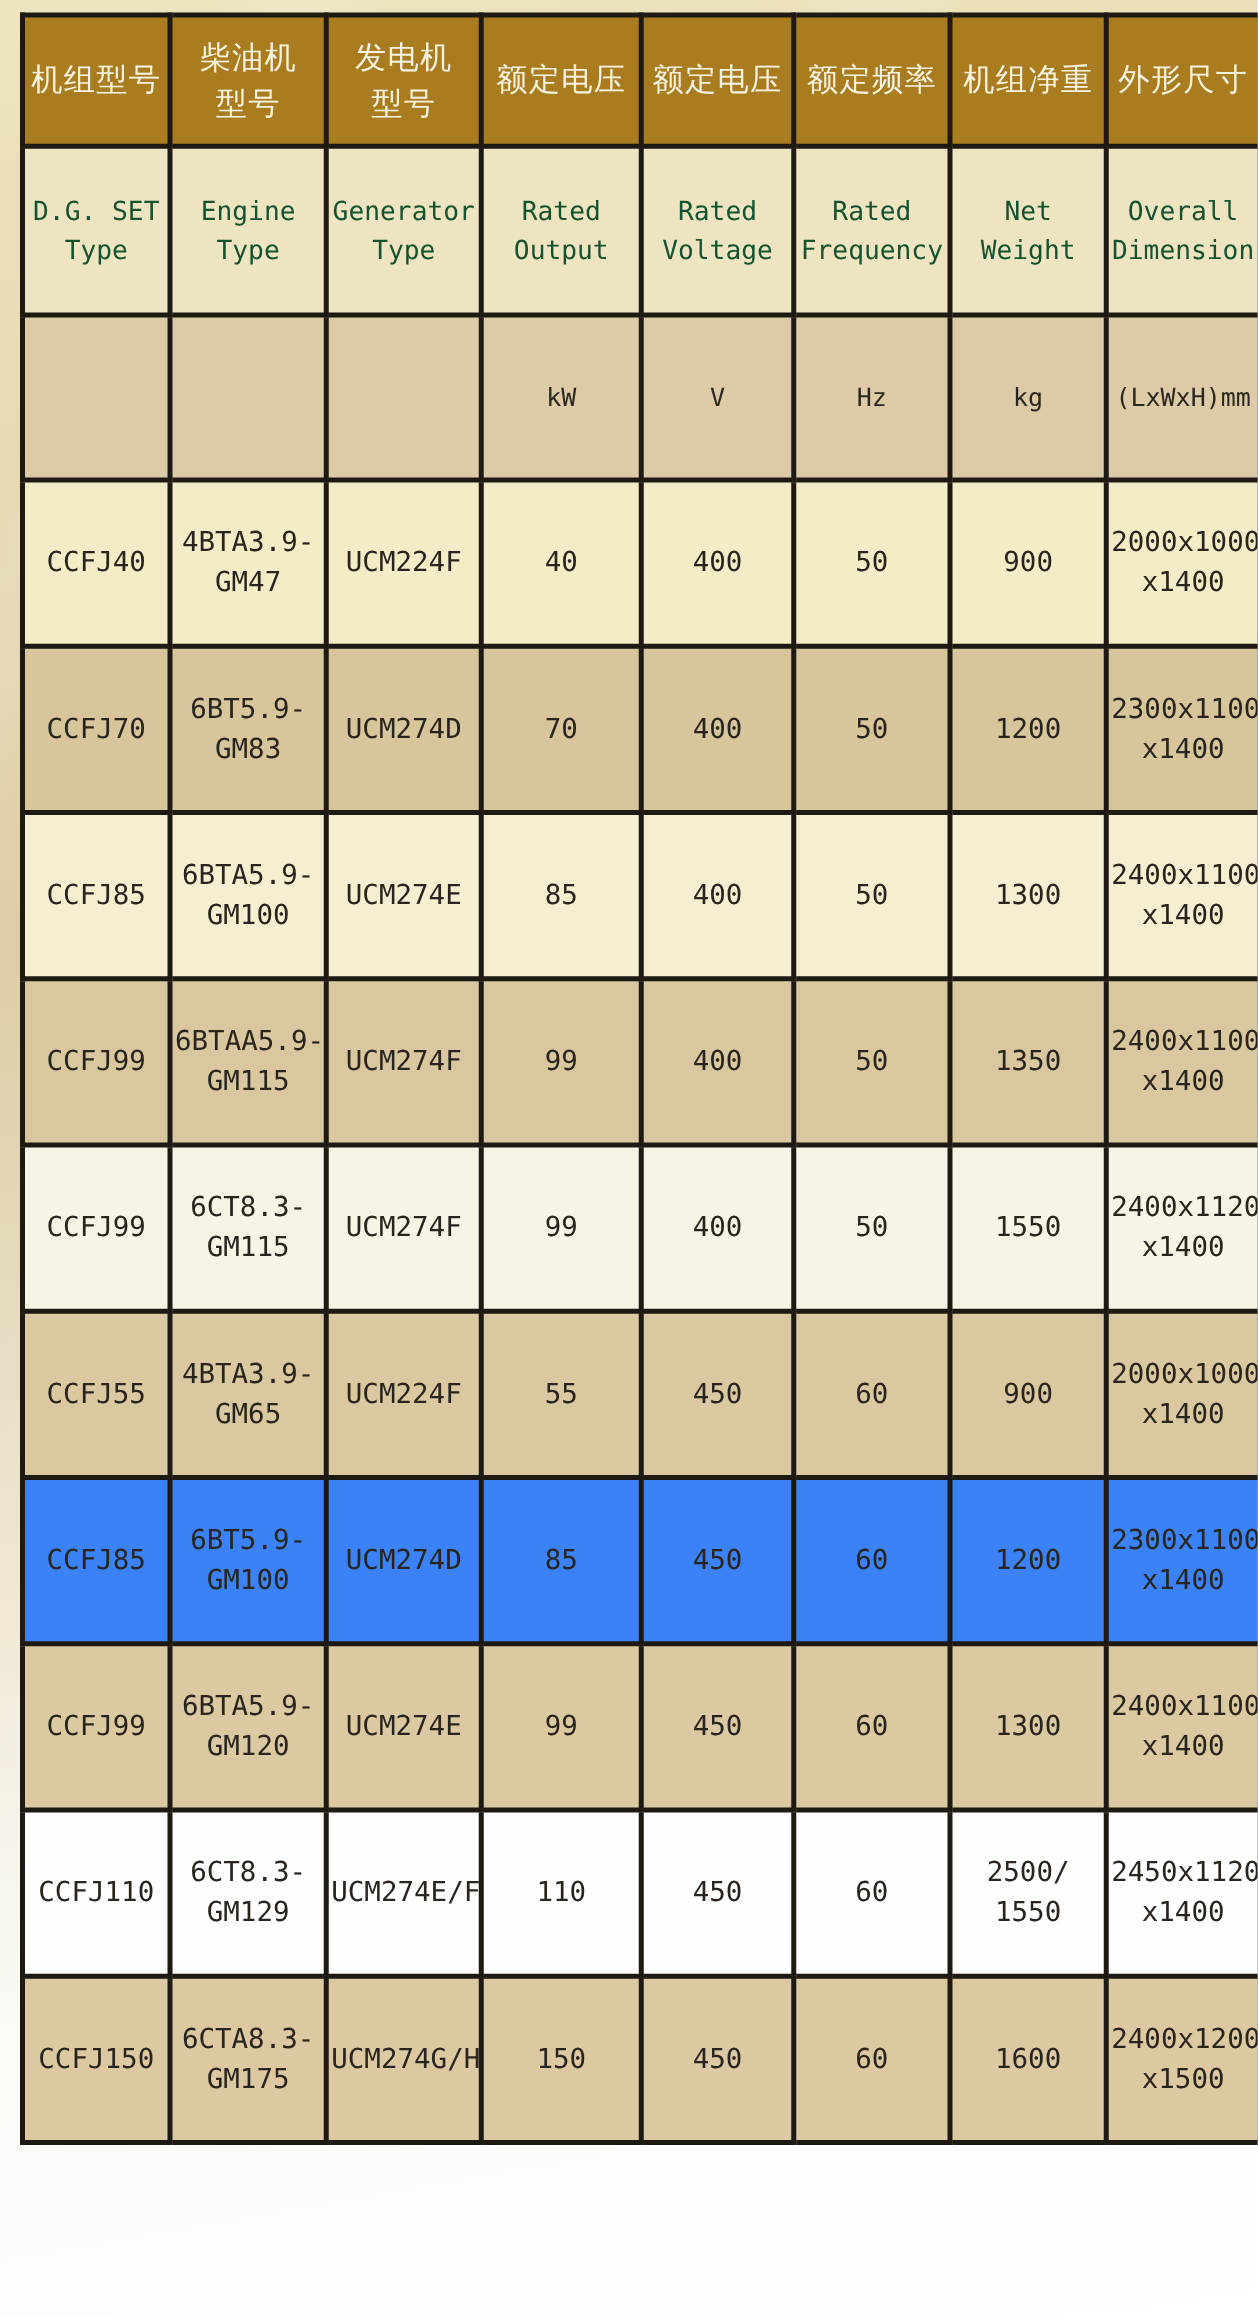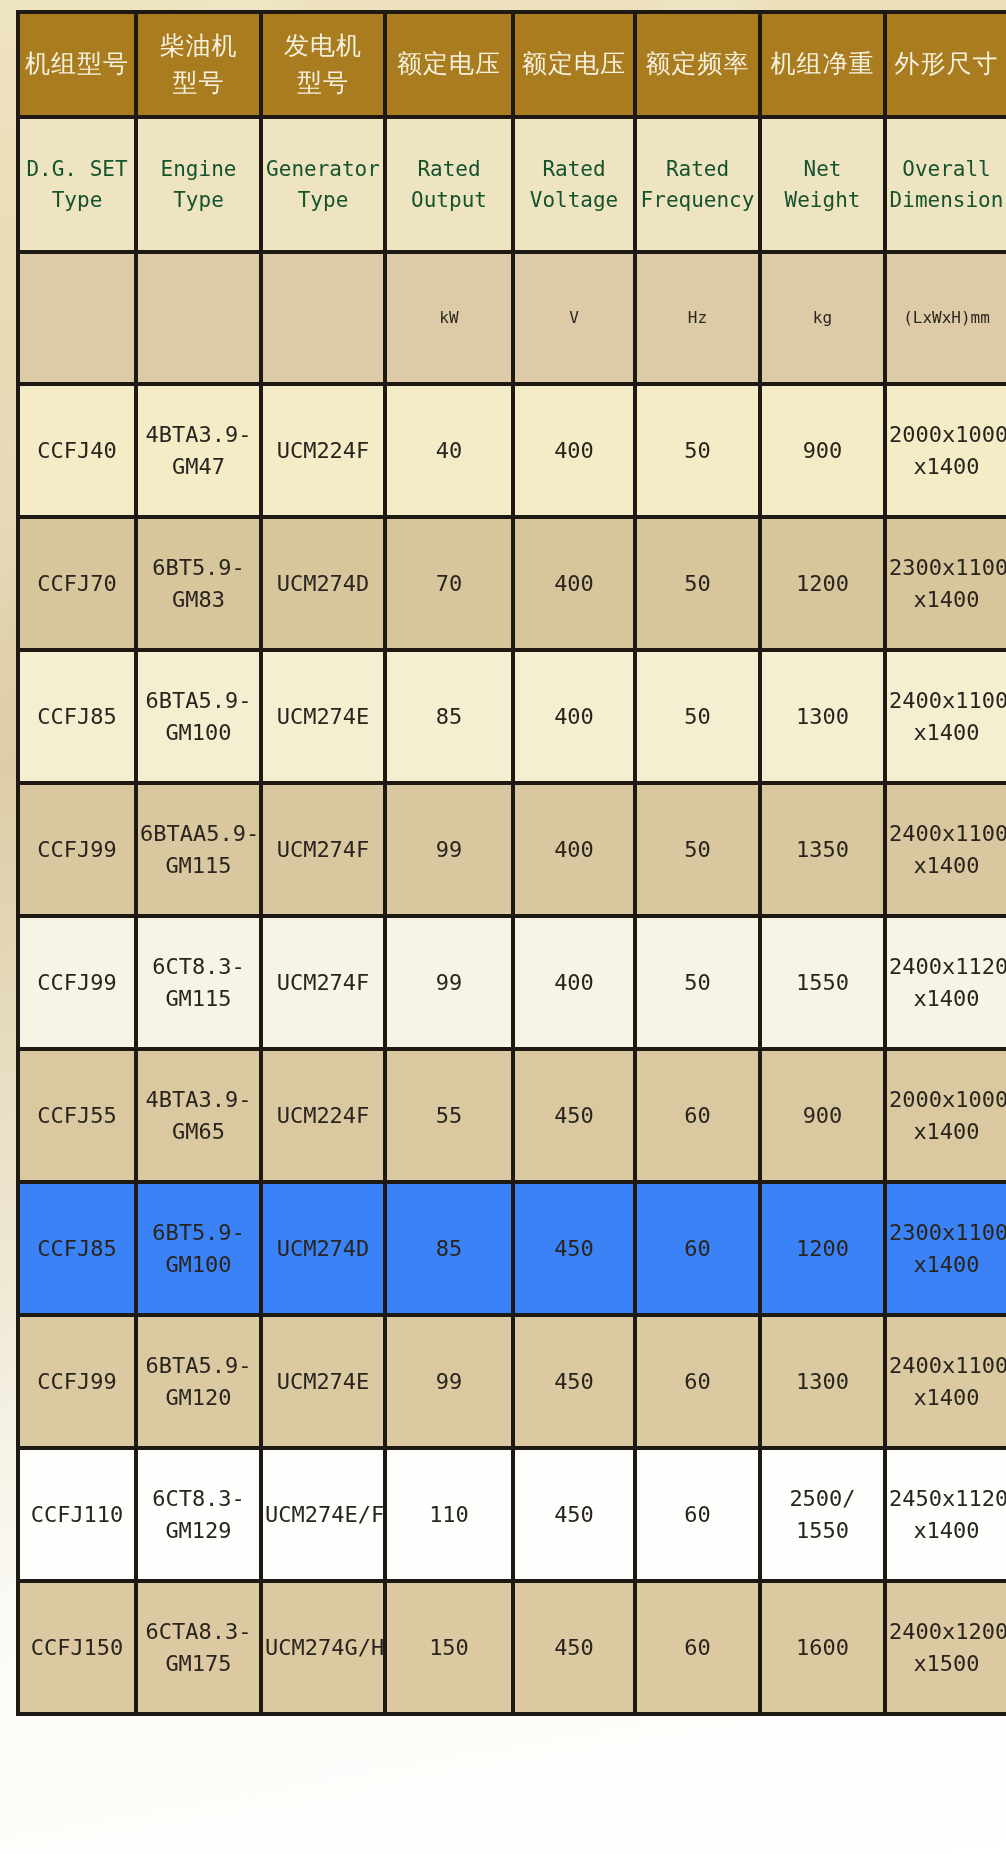--- a/index.html
+++ b/index.html
@@ -64,21 +64,21 @@
   tr.row-en { height: 135px; }
   tr.row-en th {
     background: #eee4c2;
     color: #14532d;
     font-size: 21px;
   }
   tr.row-unit { height: 132px; }
   tr.row-unit th {
     background: #dccba6;
     color: #2b2720;
-    font-size: 16px;
+    font-size: 20px;
   }
 
   
   tbody td {
     font-size: 22px;
     color: #29251e;
   }
   tbody tr { height: 133px; }
   tbody tr:nth-child(1)  { background: #f4ecc6; }
   tbody tr:nth-child(2)  { background: #d7c59c; }

